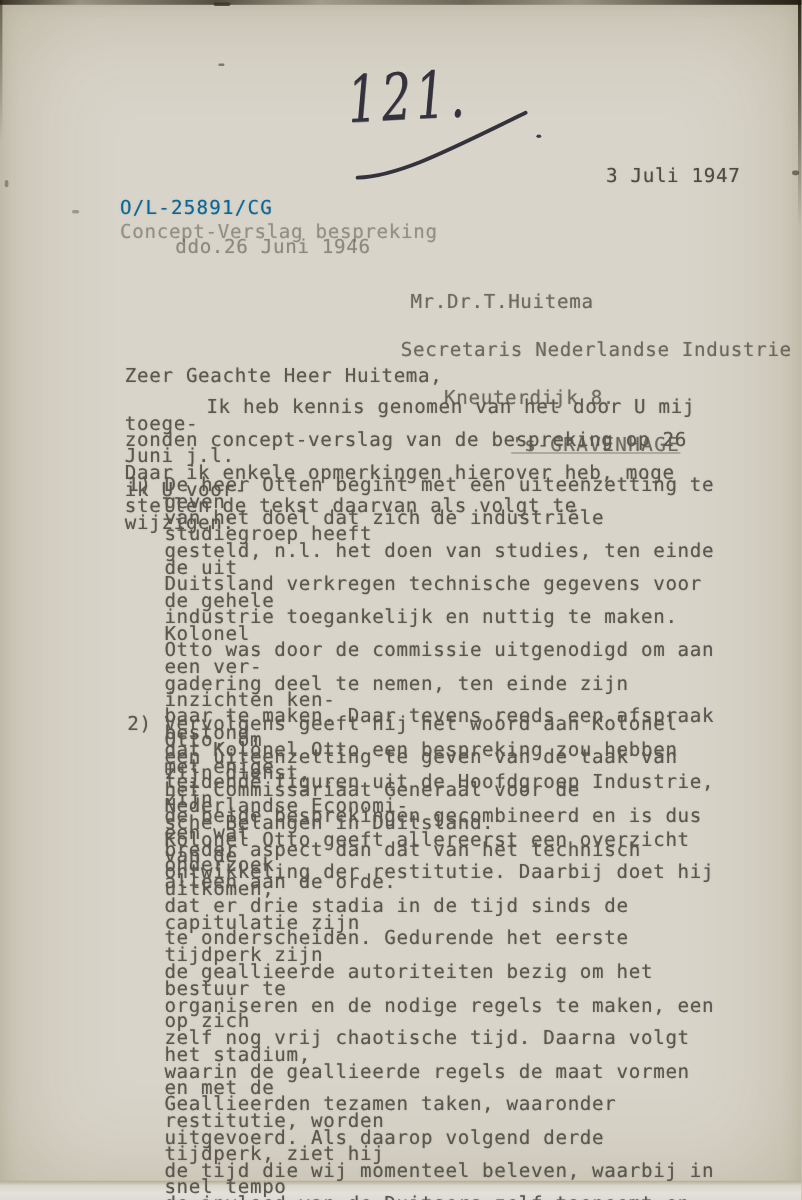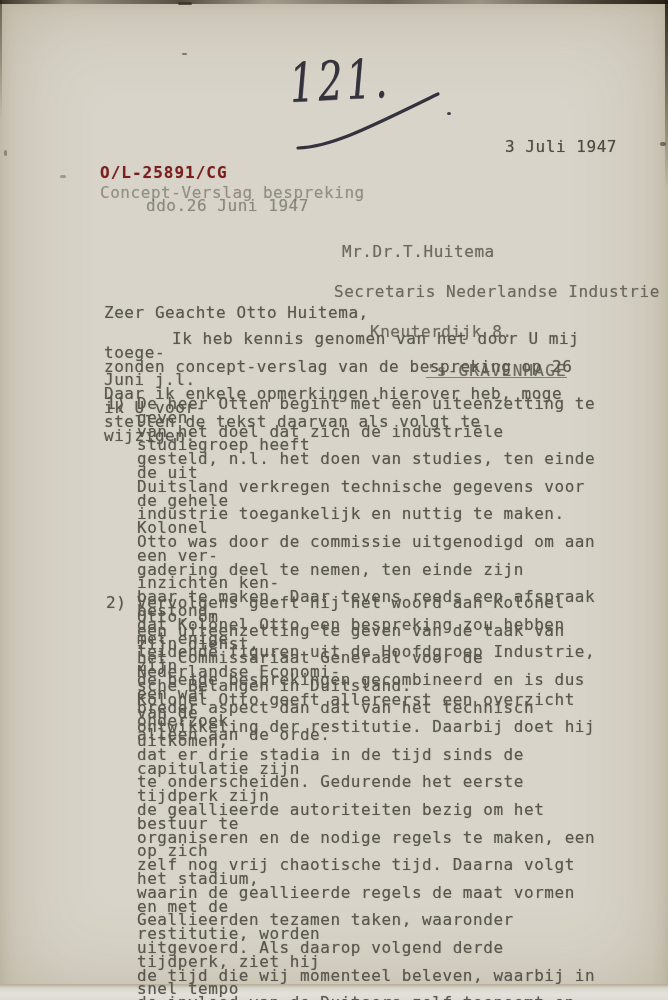--- a/index.html
+++ b/index.html
@@ -42,21 +42,21 @@
     background:linear-gradient(180deg,#b3ab93 0px,#d9d6cd 4px,#e4e1db 10px,#dedbd4 16px);
   }
   
   .typed{
     position:absolute;
     color:#59574e;
     font-size:16px;line-height:13.8px;letter-spacing:0.55px;
     white-space:pre-wrap;
     text-shadow:0 0 1px rgba(89,87,78,0.55);
   }
-  .ref{top:166px;left:100px;color:#7f1d1d;font-weight:bold;letter-spacing:1px;}
+  .ref{top:166px;left:100px;color:#0369a1;font-weight:normal;letter-spacing:1px;}
   .date{top:140px;left:505px;color:#4e4c42;}
   .subj1{top:186px;left:100px;opacity:0.55;text-align:center;}
   .subj2{top:199px;left:146px;opacity:0.6;}
   .recipient{top:219px;left:320px;line-height:13.2px;opacity:0.85;}
   .recipient .r-line{display:block;}
   .r2{margin-left:22px;}
   .r3{margin-left:14px;}
   .r5{margin-left:106px;display:inline-block;border-bottom:1.6px solid rgba(89,87,78,0.8);letter-spacing:1.2px;}
   .salutation{top:306px;left:104px;}
   .intro{top:332px;left:104px;width:478px;text-indent:68px;}
@@ -93,30 +93,30 @@
 
   <div class="handwritten">121.</div>
   <svg class="swoosh" width="170" height="72" viewBox="0 0 170 72">
     <path d="M 10 62 C 45 61, 88 38, 150 8" stroke="#34323d" stroke-width="3.2" fill="none" stroke-linecap="round"></path>
   </svg>
   <div class="hw-dot"></div>
 
   <div class="typed date">3 Juli 1947</div>
   <div class="typed ref">O/L-25891/CG</div>
   <div class="typed subj1">Concept-Verslag bespreking</div>
-  <div class="typed subj2">ddo.26 Juni 1947</div>
+  <div class="typed subj2">ddo.26 Juni 1946</div>
 
   <div class="typed recipient">
     <span class="r-line r2">Mr.Dr.T.Huitema</span>
     <span class="r-line r3">Secretaris Nederlandse Industrie</span>
     <span class="r-line"><span class="r5" style="border:none;letter-spacing:0.55px;margin-left:50px;">Kneuterdijk 8.</span></span>
     <span class="r-line"><span class="r5">'s-GRAVENHAGE</span></span>
   </div>
 
-  <div class="typed salutation">Zeer Geachte Otto Huitema,</div>
+  <div class="typed salutation">Zeer Geachte Heer Huitema,</div>
 
   <div class="typed intro">Ik heb kennis genomen van het door U mij toege-
 zonden concept-verslag van de bespreking op 26 Juni j.l.
 Daar ik enkele opmerkingen hierover heb, moge ik U voor-
 stellen de tekst daarvan als volgt te wijzigen:</div>
 
   <div class="item item-1">
     <span class="typed item-num" style="position:static;">1)</span>
     <span class="typed item-text" style="position:static;">De heer Otten begint met een uiteenzetting te geven
 van het doel dat zich de industriële studiegroep heeft

